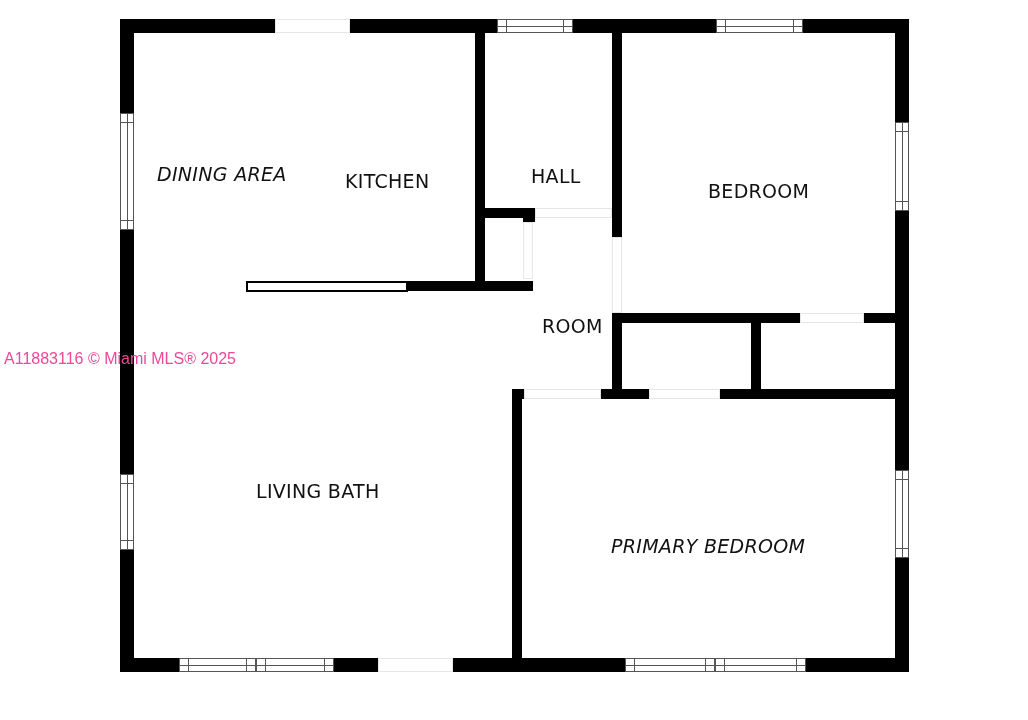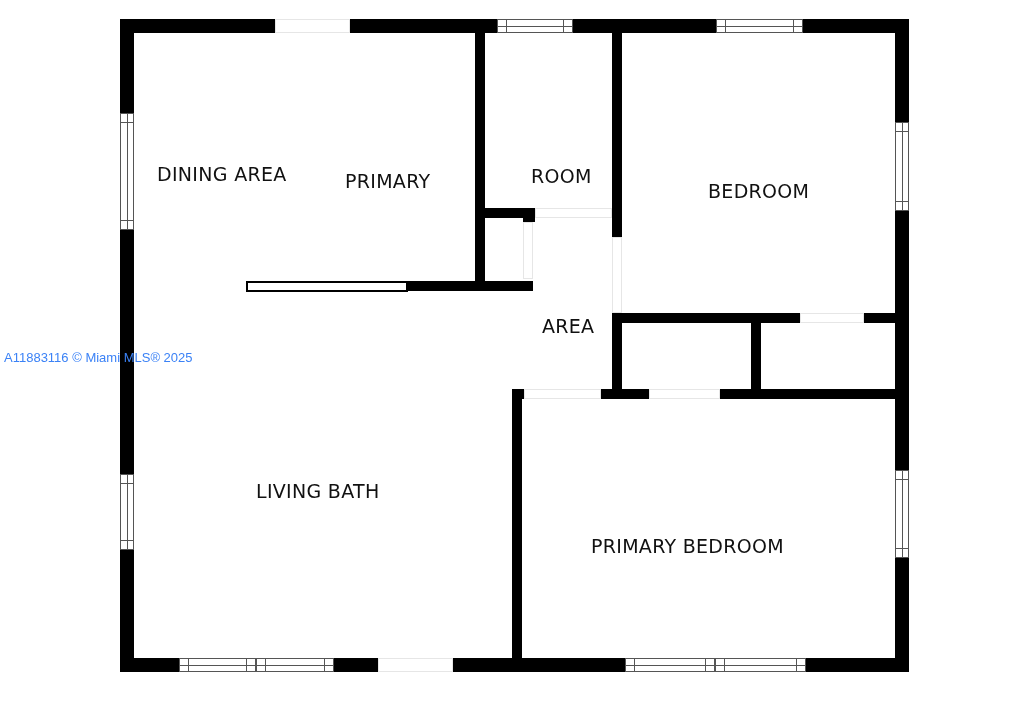--- a/index.html
+++ b/index.html
@@ -7,21 +7,21 @@
   .plan { position:absolute; left:0; top:0; width:1028px; height:720px; }
   .wall { position:absolute; background:#000; }
   .win { position:absolute; background:#fff; border:1px solid #555; box-sizing:border-box; }
   .win.h::before { content:""; position:absolute; left:0; right:0; top:50%; border-top:1px solid #555; }
   .win.h::after { content:""; position:absolute; top:0; bottom:0; left:8px; right:8px; border-left:1px solid #555; border-right:1px solid #555; }
   .win.v::before { content:""; position:absolute; top:0; bottom:0; left:50%; border-left:1px solid #555; }
   .win.v::after { content:""; position:absolute; left:0; right:0; top:8px; bottom:8px; border-top:1px solid #555; border-bottom:1px solid #555; }
   .opening { position:absolute; background:#fff; border:1px solid #e6e6e6; box-sizing:border-box; }
   .counter { position:absolute; background:#fff; border:2px solid #000; box-sizing:border-box; }
   .label { position:absolute; font-size:19px; color:#111; white-space:nowrap; letter-spacing:0.3px; }
-  .watermark { position:absolute; left:4px; top:350px; font-size:13px; color:#3b82f6; font-family:"Liberation Sans",sans-serif; white-space:nowrap; }
+  .watermark { position:absolute; left:4px; top:350px; font-size:16px; color:#ec4899; font-family:"Liberation Sans",sans-serif; white-space:nowrap; }
 </style>
 </head>
 <body>
 
 <div class="plan">
 
   <div class="wall" style="left:120px;top:19px;width:155px;height:14px;"></div>
   <div class="opening" style="left:275px;top:19px;width:75px;height:14px;"></div>
   <div class="wall" style="left:350px;top:19px;width:150px;height:14px;"></div>
   <div class="win h" style="left:497px;top:19px;width:76px;height:14px;"></div>
@@ -67,22 +67,22 @@
   <div class="wall" style="left:612px;top:313px;width:10px;height:85px;"></div>
   <div class="wall" style="left:751px;top:323px;width:10px;height:75px;"></div>
 
   <div class="wall" style="left:512px;top:389px;width:12px;height:10px;"></div>
   <div class="opening" style="left:524px;top:389px;width:77px;height:10px;"></div>
   <div class="wall" style="left:601px;top:389px;width:48px;height:10px;"></div>
   <div class="opening" style="left:649px;top:389px;width:71px;height:10px;"></div>
   <div class="wall" style="left:720px;top:389px;width:175px;height:10px;"></div>
   <div class="wall" style="left:512px;top:389px;width:10px;height:269px;"></div>
 
-  <div class="label" style="left:157px;top:163px;">DINING AREA</div>
-  <div class="label" style="left:345px;top:170px;">PRIMARY</div>
-  <div class="label" style="left:531px;top:165px;">ROOM</div>
+  <div class="label" style="left:157px;top:163px;font-style:italic;">DINING AREA</div>
+  <div class="label" style="left:345px;top:170px;">KITCHEN</div>
+  <div class="label" style="left:531px;top:165px;">HALL</div>
   <div class="label" style="left:708px;top:180px;text-align:center;">BEDROOM</div>
-  <div class="label" style="left:542px;top:315px;">AREA</div>
+  <div class="label" style="left:542px;top:315px;">ROOM</div>
   <div class="label" style="left:256px;top:480px;">LIVING BATH</div>
-  <div class="label" style="left:591px;top:535px;">PRIMARY BEDROOM</div>
+  <div class="label" style="left:611px;top:535px;font-style:italic;">PRIMARY BEDROOM</div>
 
   <div class="watermark">A11883116 © Miami MLS® 2025</div>
 </div>
 
 </body></html>

